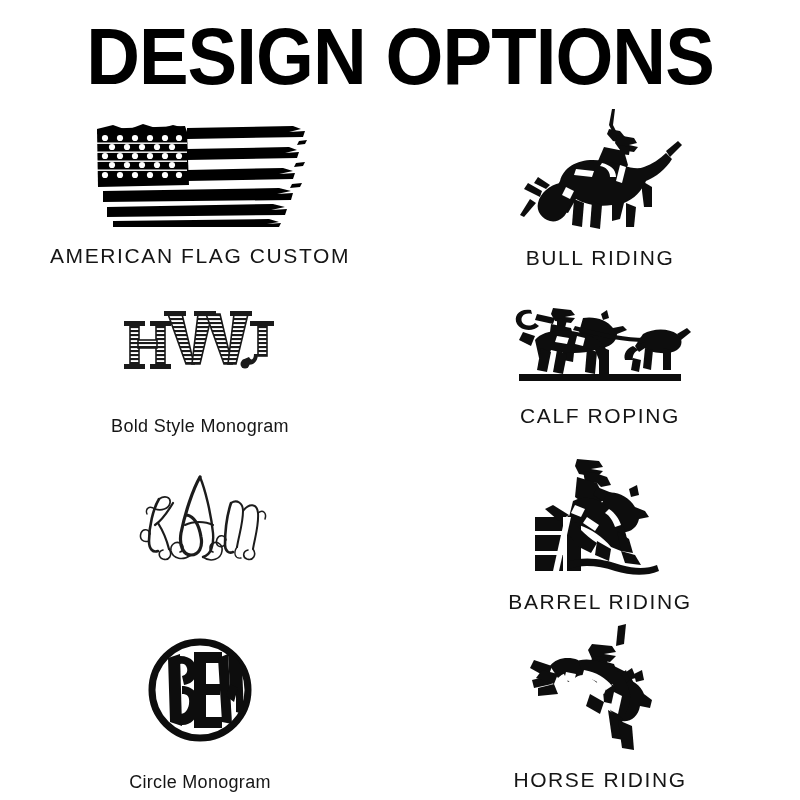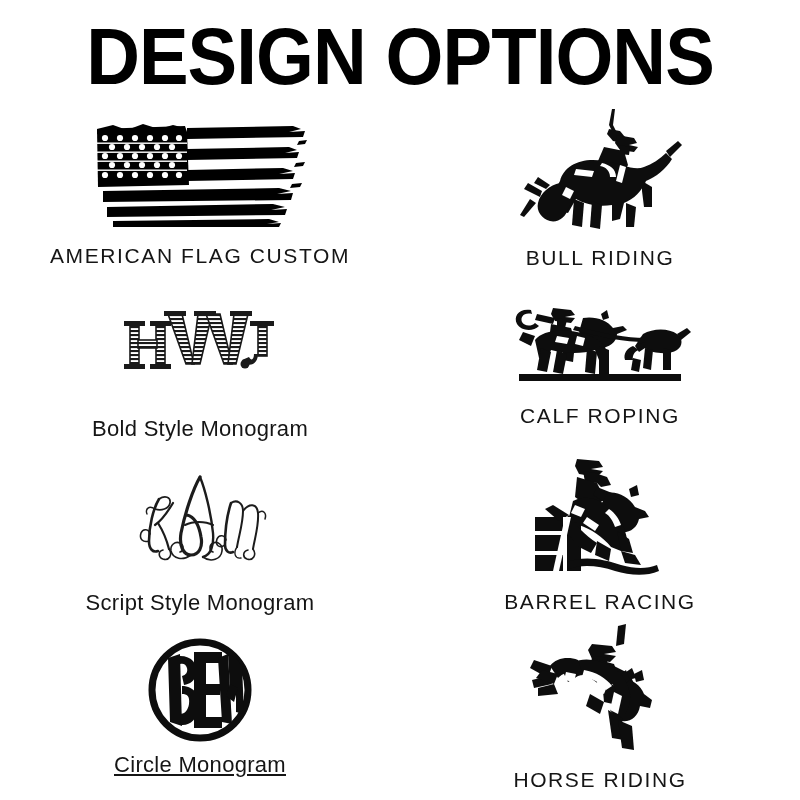--- a/index.html
+++ b/index.html
@@ -67,40 +67,40 @@
     color: #151515;
     text-align: center;
     white-space: nowrap;
   }
   .label-caps {
     font-size: 21px;
     font-weight: 400;
     letter-spacing: 1.6px;
   }
   .label-mixed {
-    font-size: 22px;
+    font-size: 18px;
     font-weight: 400;
     letter-spacing: 0.3px;
   }
 
   
   .cell-0 .art-slot { height: 126px; }
   .cell-0 .option-label { margin-top: 6px; }
   .cell-1 .art-slot { height: 130px; }
   .cell-1 .option-label { margin-top: 4px; }
   .cell-2 .art-slot { height: 118px; }
   .cell-2 .option-label { margin-top: 14px; }
   .cell-3 .art-slot { height: 116px; }
   .cell-3 .option-label { margin-top: 4px; }
   .cell-4 .art-slot { height: 126px; }
   .cell-4 .option-label { margin-top: 8px; }
   .cell-5 .art-slot { height: 130px; }
   .cell-5 .option-label { margin-top: 4px; }
   .cell-6 .art-slot { height: 124px; }
-  .cell-6 .option-label { margin-top: 0; text-decoration: underline; }
+  .cell-6 .option-label { margin-top: 20px; }
   .cell-7 .art-slot { height: 128px; }
   .cell-7 .option-label { margin-top: 12px; }
 </style>
 </head>
 <body style="background: rgb(255, 255, 255);">
 
 <div id="page-title">DESIGN OPTIONS</div>
 
 <div id="options-grid">
 
@@ -349,21 +349,20 @@
           <path d="M106 34 C102 46 100 62 100 76 C100 82 104 85 108 83" stroke-width="2.6"></path>
           <path d="M106 34 C112 30 118 34 118 42 C118 54 114 66 112 78" stroke-width="2"></path>
           <path d="M118 42 C124 34 132 34 133 44 C134 56 130 68 128 80" stroke-width="2"></path>
           <path d="M133 44 C138 40 142 44 140 50" stroke-width="1.5"></path>
           <path d="M100 76 C94 80 90 76 92 70 C94 65 100 66 101 71" stroke-width="1.6"></path>
           <path d="M128 80 C132 86 128 92 122 90 C117 88 118 82 123 81" stroke-width="1.6"></path>
           <path d="M112 78 C108 84 110 90 116 89" stroke-width="1.4"></path>
         </g>
       </svg>
     </div>
-    <div class="option-label label-mixed">Script Style Monogram</div>
   </div>
 
   <div class="option-cell cell-5">
     <div class="art-slot">
       <svg width="150" height="132" viewBox="0 0 150 132">
         <g fill="#0d0d0d">
 
           <rect x="10" y="62" width="46" height="54"></rect>
 
           <path d="M52 4 L74 6 L78 12 L66 14 L78 16 L72 22 L54 19 L50 11 Z"></path>
@@ -404,21 +403,21 @@
           <rect x="38" y="62" width="4" height="54"></rect>
         </g>
 
         <g fill="#ffffff">
           <path d="M84 54 C90 58 94 64 96 70 L90 72 C88 66 85 61 80 58 Z"></path>
           <path d="M62 62 L74 70 L70 76 L58 68 Z"></path>
           <path d="M50 50 L60 54 L56 62 L46 58 Z"></path>
         </g>
       </svg>
     </div>
-    <div class="option-label label-caps">BARREL RACING</div>
+    <div class="option-label label-caps">BARREL RIDING</div>
   </div>
 
   <div class="option-cell cell-6">
     <div class="art-slot">
       <svg width="108" height="108" viewBox="0 0 108 108">
         <circle cx="54" cy="54" r="48" fill="none" stroke="#0d0d0d" stroke-width="7"></circle>
         <g fill="#0d0d0d">
 
           <path d="M22 22 L34 18 L36 90 L24 86 Z"></path>
           <path d="M34 20 C46 20 52 28 50 38 C49 45 44 48 38 49 L36 40

